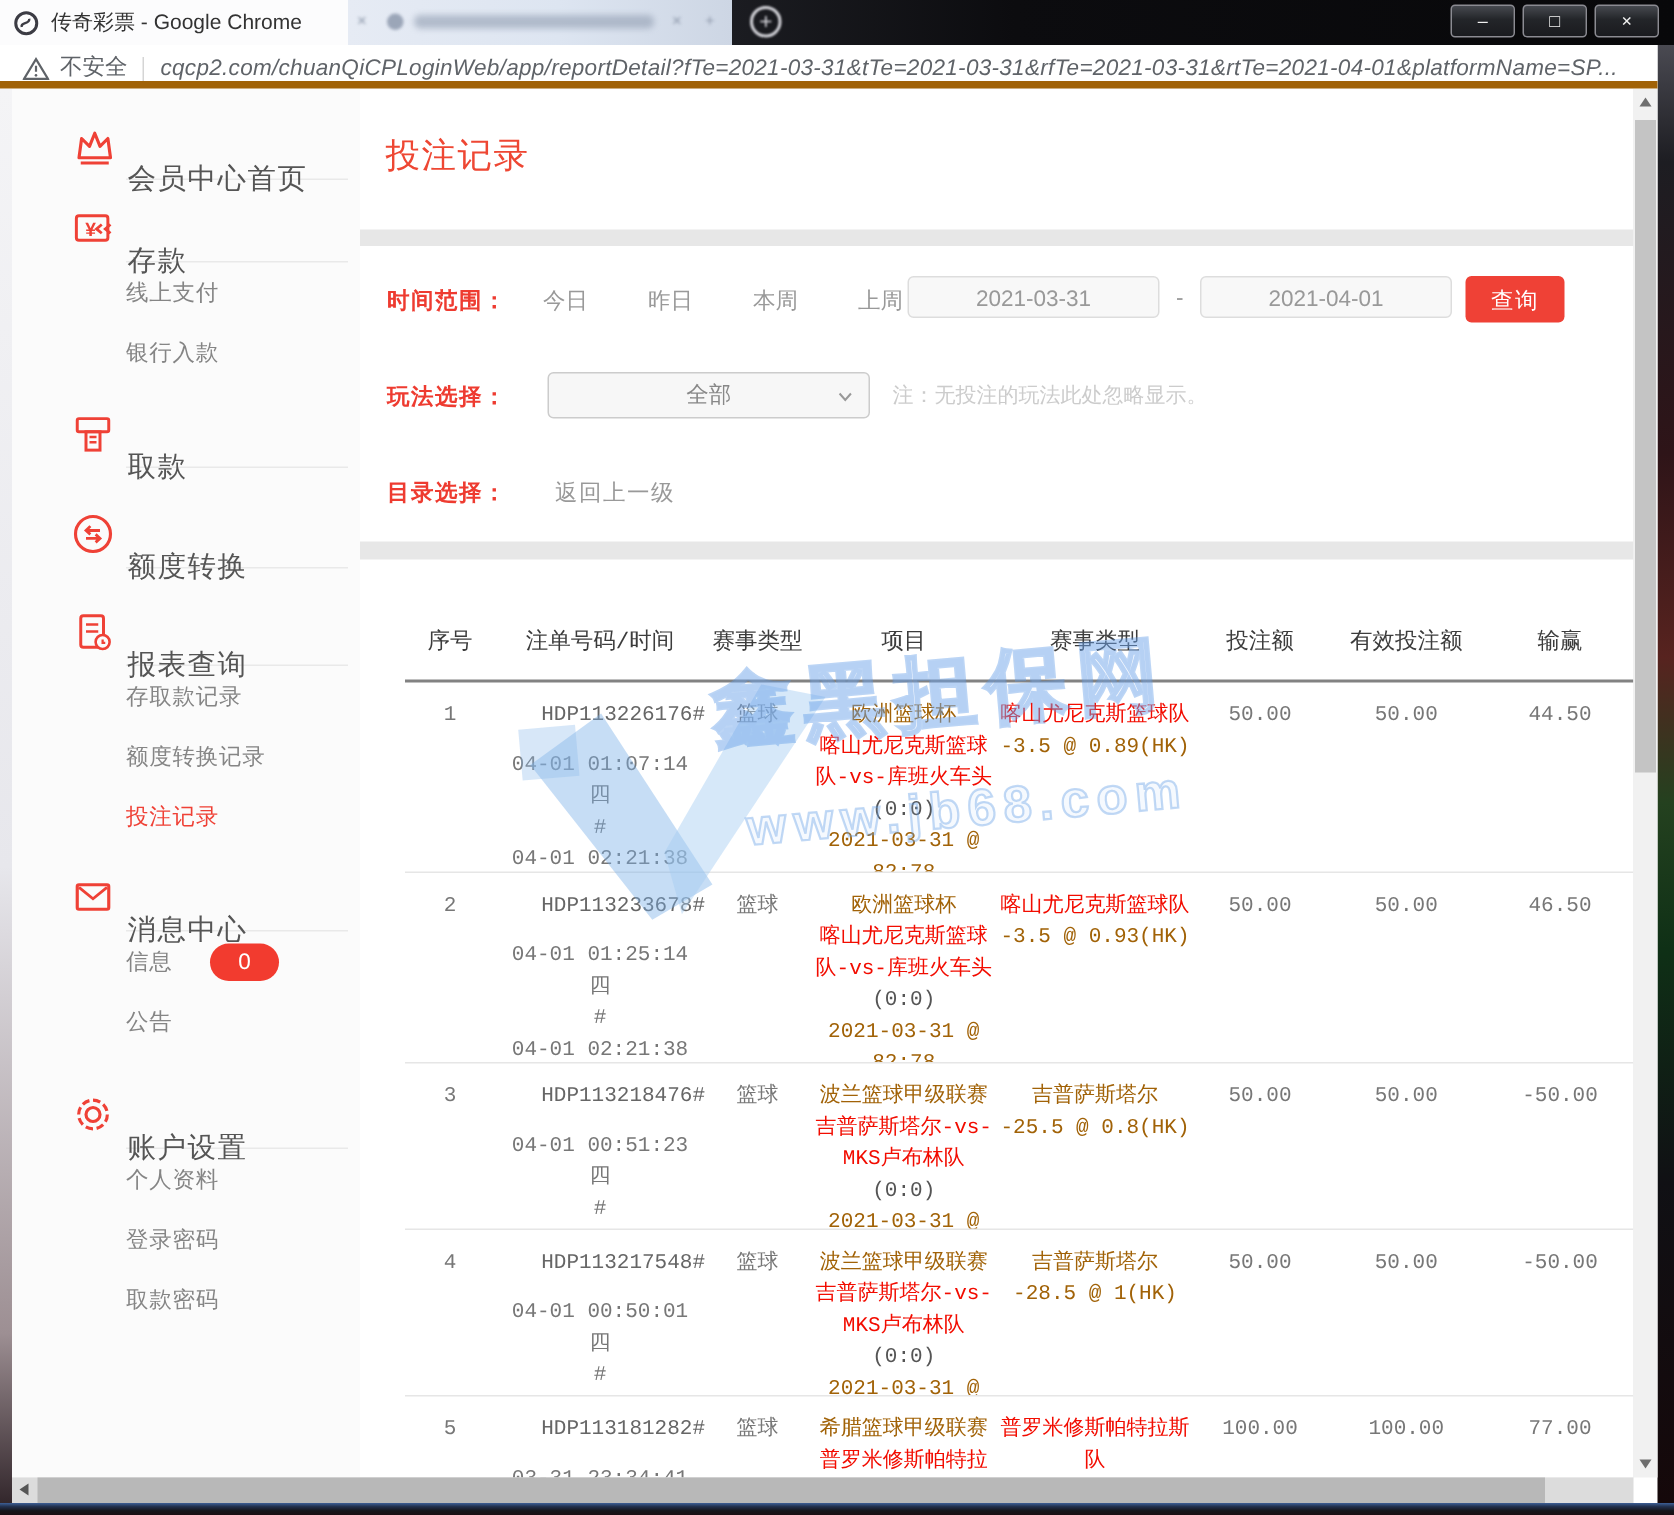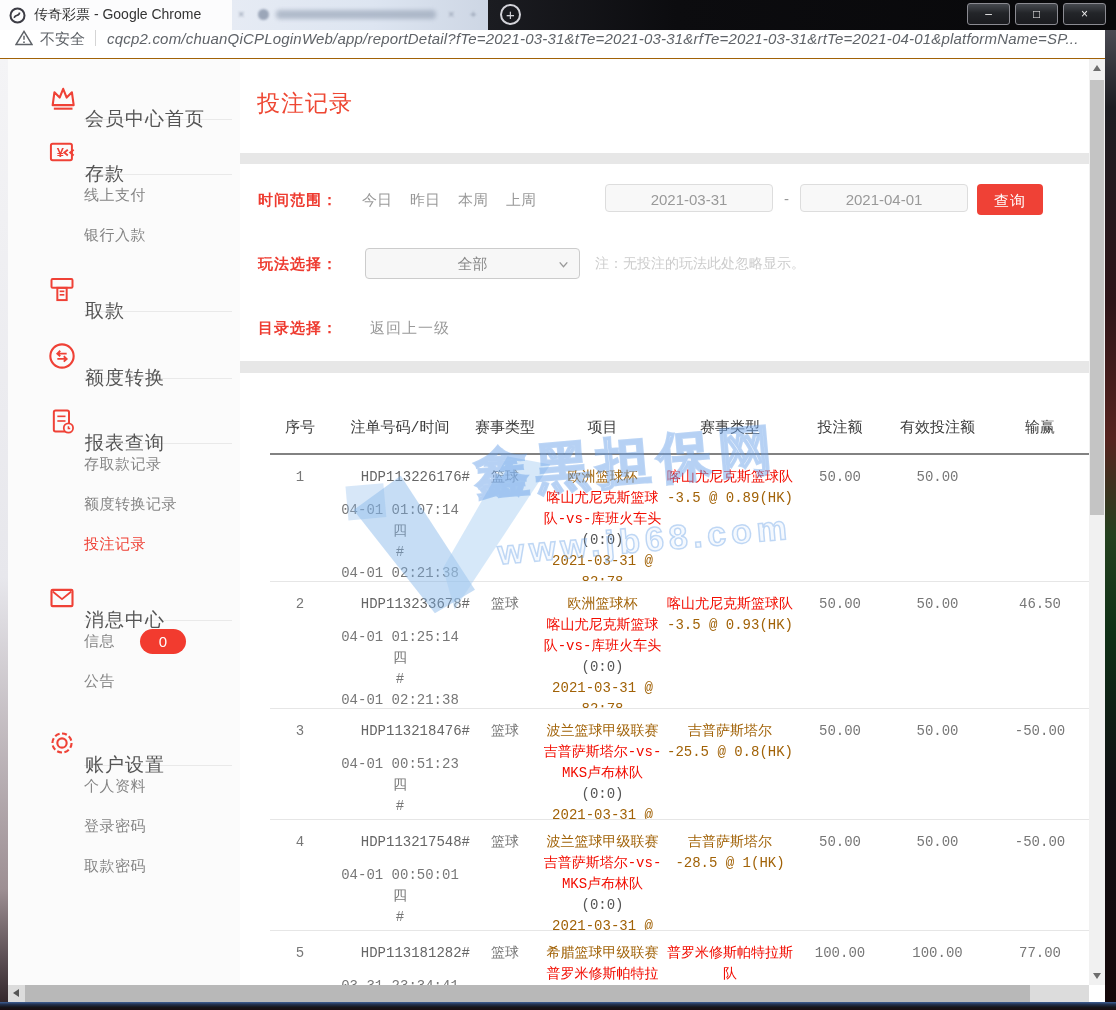--- a/index.html
+++ b/index.html
@@ -24,21 +24,21 @@
     background:linear-gradient(90deg,#1b1c21,#0c0c0f 30%,#08080a); }
   #ghost-plus { position:absolute; left:12px; top:4px; width:21px; height:21px; border-radius:50%;
     border:2px solid #e8e8ee; color:#e8e8ee; text-align:center; line-height:17px; font-size:15px;
     filter:blur(.6px); opacity:.9; }
   #win-controls { position:absolute; right:10px; top:3px; display:flex; gap:5px; }
   .win-btn { width:43px; height:22px; border:1px solid #8b8b92; border-radius:3px; color:#f0f0f0;
     background:linear-gradient(180deg,#46494f,#232529 45%,#1a1b1f);
     font-size:12px; text-align:center; line-height:20px; cursor:default; }
   
   #urlbar { position:absolute; left:0; top:30px; width:1105px; height:29px; background:#fff;
-    border-bottom:1px solid #a16207; display:flex; align-items:flex-start; padding-left:15px; z-index:9; }
+    border-bottom:5px solid #a16207; display:flex; align-items:flex-end; padding-left:15px; z-index:9; }
   #security-label { font-size:15px; color:#5f6368; margin:0 10px 0 7px; }
   .url-sep { width:1px; height:16px; background:#d5d5d5; margin-right:11px; }
   #url-text { font-size:15px; color:#5f6368; white-space:nowrap; overflow:hidden; letter-spacing:.2px;font-style:italic; }
   
   #border-left { position:absolute; left:0; top:59px; width:8px; height:943px;
     background:linear-gradient(180deg,#f4f4f6 0%,#e7e7ec 55%,#9d8f93 88%,#33272c 100%); }
   #border-right { position:absolute; left:1105px; top:30px; width:11px; height:972px;
     background:linear-gradient(180deg,#4a4a52 0%,#1d1d22 8%,#2e1418 28%,#57231f 42%,#24411f 52%,#0f3016 62%,#101014 78%,#15080a 100%); }
   #border-bottom { position:absolute; left:0; top:1002px; width:1116px; height:8px;
     background:linear-gradient(180deg,#3d5f96 0%,#22304d 30%,#15151a 65%,#1a0e12 100%); }
@@ -63,21 +63,21 @@
   .side-sub .s-label.active { color:#ef4136; }
   .side-badge { margin-left:25px; min-width:46px; height:25px; border-radius:13px; background:#f23b2f;
     color:#fff; font-size:15px; text-align:center; line-height:25px; padding:0 6px; }
   
   #main { position:absolute; left:232px; top:0; width:849px; height:926px; background:#e7e7e7; overflow:hidden; }
   .card { position:absolute; left:0; width:849px; background:#fff; }
   #card-title { top:0; height:94px; }
   #page-title { position:absolute; left:17px; top:29px; font-size:23px; color:#ee4733; letter-spacing:1px; }
   #card-filters { top:105px; height:197px; }
   .f-label { position:absolute; left:18px; font-size:15px; font-weight:bold; color:#ee3b30; letter-spacing:1px; }
-  #quick-links { position:absolute; left:122px; top:27px; display:flex; gap:18px; }
+  #quick-links { position:absolute; left:122px; top:27px; display:flex; gap:40px; }
   #quick-links span { font-size:15px; color:#999; cursor:pointer; }
   .date-box { position:absolute; top:20px; width:168px; height:28px; background:#f8f8f8; border:1px solid #ddd;
     border-radius:4px; font-size:15px; color:#999; text-align:center; line-height:30px; cursor:pointer; }
   #date-sep { position:absolute; left:544px; top:26px; color:#999; font-size:15px; }
   #search-btn { position:absolute; left:737px; top:20px; width:66px; height:31px; background:#ef4136; border:none;
     border-radius:4px; color:#fff; font-size:15px; text-align:center; line-height:31px; cursor:pointer; letter-spacing:1px; }
   #play-select { position:absolute; left:125px; top:84px; width:215px; height:31px; background:#f7f7f7;
     border:1px solid #ccc; border-radius:4px; font-size:15px; color:#888; text-align:center; line-height:29px; cursor:pointer; }
   #play-select .chev { position:absolute; right:9px; top:9px; }
   #play-note { position:absolute; left:355px; top:91px; font-size:14px; color:#ccc; }
@@ -328,20 +328,21 @@
               <div class="c-blue">欧洲篮球杯</div>
               <div><span class="c-red">喀山尤尼克斯篮球队-vs-库班火车头</span><span class="c-dark"> (0:0)</span></div>
               <div class="c-blue">2021-03-31 @ 82:78</div>
             </div>
             <div>
               <div class="c-red">喀山尤尼克斯篮球队</div>
               <div class="c-blue">-3.5 @ 0.89(HK)</div>
             </div>
             <div>50.00</div>
             <div>50.00</div>
+            <div class="wl-blue">44.50</div>
           </div>
           <div class="t-row" style="height: 127px;">
             <div>2</div>
             <div>
               <span class="oid">HDP113233678#</span>
               <div class="oline">04-01 01:25:14 四</div>
               <div class="oline">#</div>
               <div class="oline">04-01 02:21:38 四</div>
             </div>
             <div>篮球</div>

